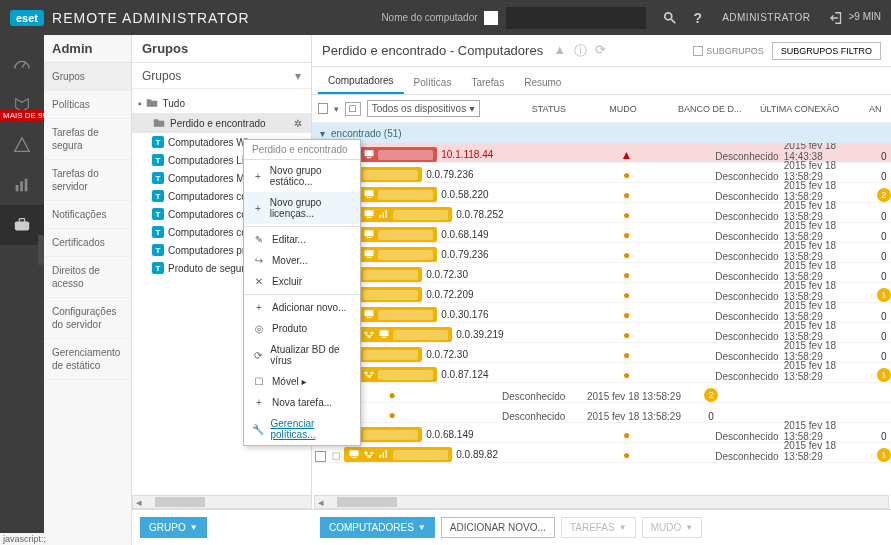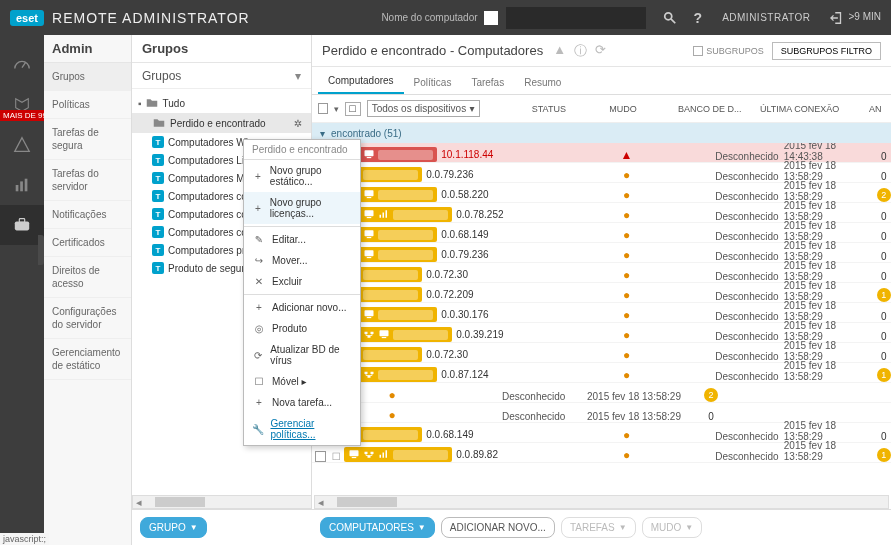--- a/index.html
+++ b/index.html
@@ -94,21 +94,21 @@
 
 .hs{position:absolute;bottom:36px;height:14px;background:#f0f0f0;border:1px solid #ddd;display:flex;align-items:center}
 .hs-thumb{height:10px;background:#ccc;margin:0 10px}
 .hs1{left:132px;width:180px}
 .hs1 .hs-thumb{width:50px}
 .hs2{left:314px;width:575px}
 .hs2 .hs-thumb{width:60px}
 
 .footer1{position:absolute;left:132px;bottom:0;width:180px;height:36px;display:flex;align-items:center;padding:0 8px;border-top:1px solid #ddd;background:#fff}
 .footer2{position:absolute;left:312px;bottom:0;width:579px;height:36px;display:flex;align-items:center;padding:0 8px;gap:6px;border-top:1px solid #ddd;background:#fff}
-.btn{font-size:10px;padding:4px 8px;border-radius:8px;cursor:pointer;border:1px solid #bbb;background:#fff;color:#555;display:flex;align-items:center;gap:4px}
+.btn{font-size:10px;padding:4px 8px;border-radius:0;cursor:pointer;border:1px solid #bbb;background:#fff;color:#555;display:flex;align-items:center;gap:4px}
 .btn.primary{background:#3fa9db;color:#fff;border-color:#3fa9db}
 .btn .dd{font-size:8px}
 .disabled{color:#bbb;border-color:#ddd}
 .js-status{position:absolute;left:0;bottom:0;font-size:9px;color:#666;background:#f5f5f5;padding:1px 3px;z-index:60}
 </style>
 </head>
 <body>
 
 <div class="topbar">
   <span class="logo">eset</span>

